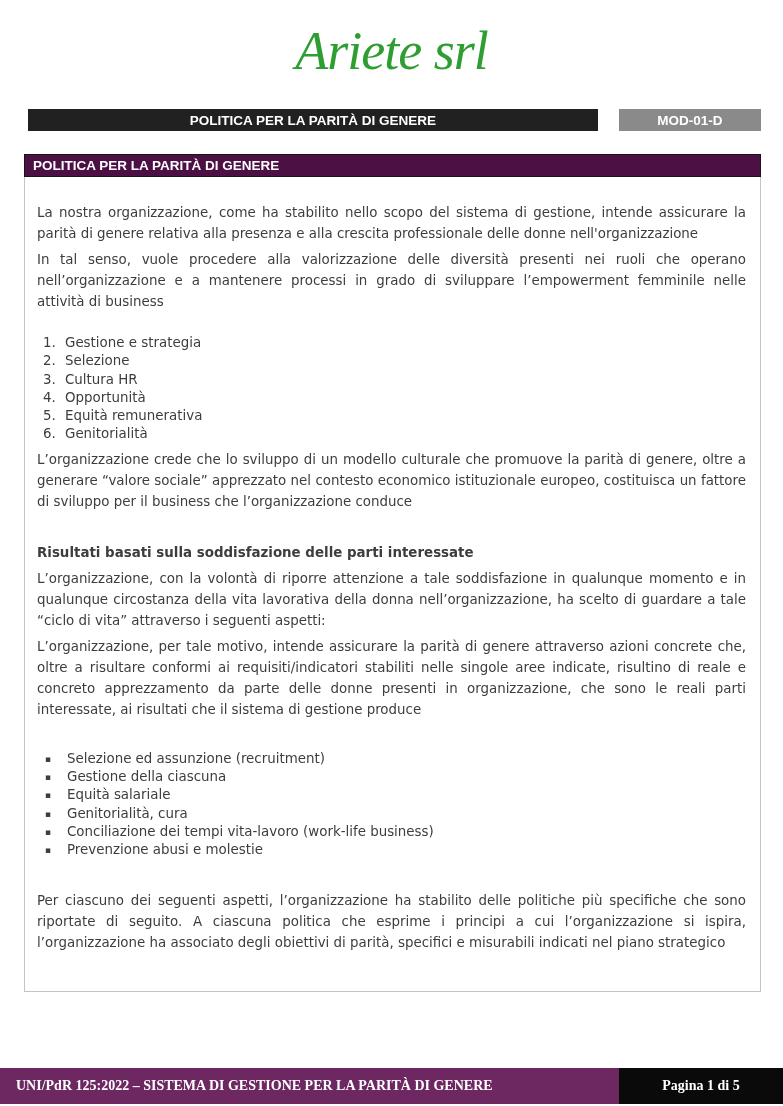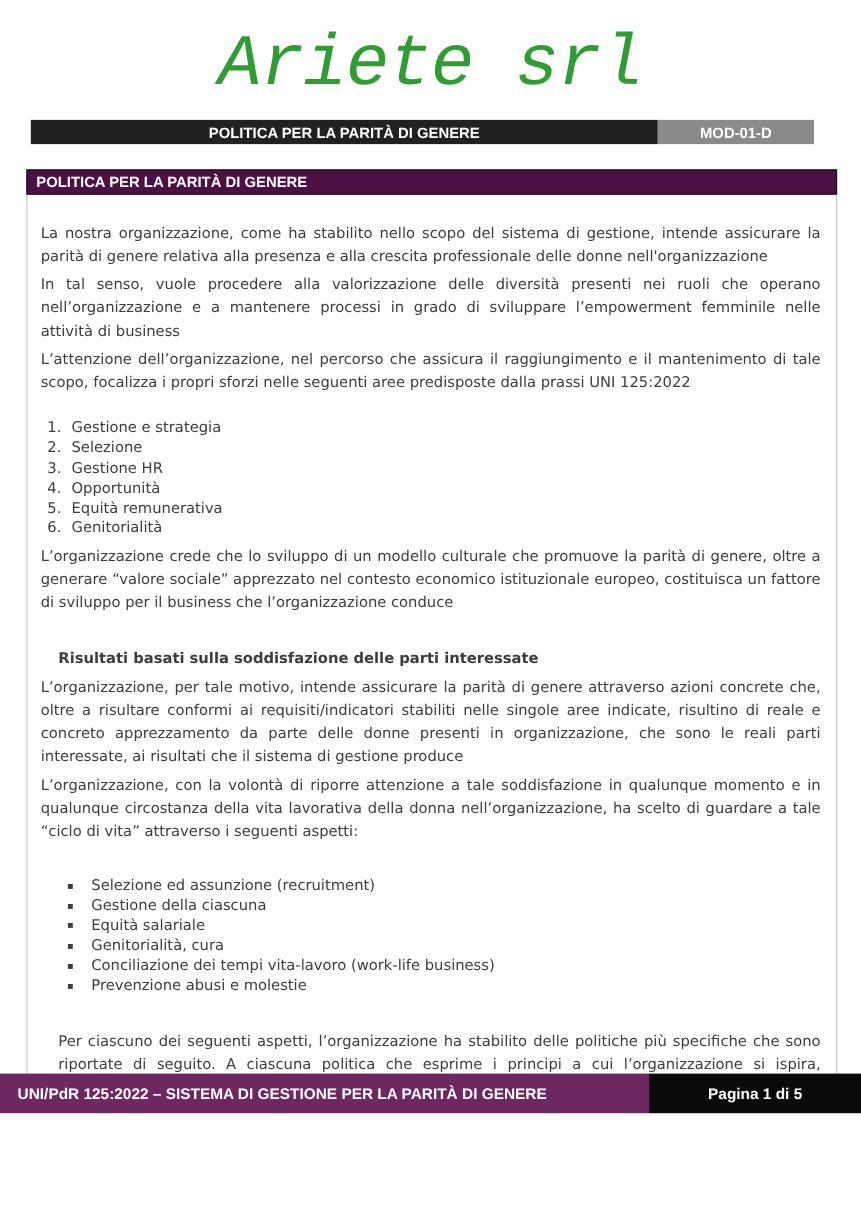--- a/index.html
+++ b/index.html
@@ -8,118 +8,117 @@
     --content_border:#c4c4c4; --body_text:#3d3d3d;
   }
   *{box-sizing:border-box; margin:0; padding:0;}
   html,body{background:#fff;}
   body{
     width:783px; height:1106px; position:relative; overflow:hidden;
     font-family:"DejaVu Sans", sans-serif; color:var(--body_text);
   }
   .logo-wrap{padding-top:16px; height:99px; text-align:center;}
   .logo{
-    font-family:Liberation Mono, monospace; font-style:italic; font-weight:normal;
-    font-size:66px; line-height:1.3; color:var(--logo_green); letter-spacing:-1px;
+    font-family:Liberation Serif, serif; font-style:italic; font-weight:normal;
+    font-size:54px; line-height:1.3; color:var(--logo_green); letter-spacing:-1px;
   }
   .header-row{display:flex; margin:10px 22px 0 28px; align-items:stretch;}
   .title-bar{
     width:570px; background:var(--header_bar); color:#fff; text-align:center;
     font-family:"Liberation Sans", sans-serif; font-weight:bold; font-size:13.5px;
     padding:4px 0 3px 0;
   }
   .doc-code{
-    width:142px; background:var(--doc_code_bg); color:#fff;
+    width:142px; margin-left:21px; background:var(--doc_code_bg); color:#fff;
     text-align:center; font-family:"Liberation Sans", sans-serif; font-weight:bold;
     font-size:13.5px; padding:4px 0 3px 0;
   }
   .section-bar{
     margin:23px 22px 0 24px; background:var(--section_bar); color:#fff;
     border:1px solid #151515;
     font-family:"Liberation Sans", sans-serif; font-weight:bold; font-size:13.5px;
     padding:3px 8px 3px 8px;
   }
   .content-box{
     margin:0 22px 0 24px; height:815px; border:1px solid var(--content_border);
     border-top:none; padding:20px 14px 10px 12px;
     font-size:13.4px; line-height:21px;
   }
   .content-box .h{font-weight:bold; text-align:left;}
   .content-box p{text-align:justify; margin-top:5px;}
   .content-box .h + p{}
-  .gap-lg{margin-top:30px !important;margin-left:16px;}
+  .gap-lg{margin-top:30px !important;}
   .doc-list{margin-top:22px;}
   .li-row{display:flex; line-height:18.3px;}
   .li-marker{width:22px; margin-left:6px; flex:none;}
   .li-marker.square{font-size:9px; line-height:18.3px; width:22px; margin-left:8px;}
   .li-text{flex:1;}
   .footer{
-    position:absolute; left:0; top:976px; width:783px; height:36px; display:flex;
-    font-family:Liberation Sans, sans-serif; font-weight:bold; font-size:14px; color:#fff;
+    position:absolute; left:0; top:1068px; width:783px; height:36px; display:flex;
+    font-family:Liberation Serif, serif; font-weight:bold; font-size:14px; color:#fff;
   }
   .footer-left{
     flex:1; background:var(--footer_bar); padding-left:16px;
     display:flex; align-items:center;
   }
   .footer-page{
-    width:193px; background:var(--footer_page_bg);
+    width:164px; background:var(--footer_page_bg);
     display:flex; align-items:center; justify-content:center;
   }
 </style>
 </head>
 <body>
 
 <div class="logo-wrap">
   <span class="logo">Ariete srl</span>
 </div>
 
 <div class="header-row">
   <div class="title-bar">POLITICA PER LA PARITÀ DI GENERE</div>
   <div class="doc-code">MOD-01-D</div>
 </div>
 
 <div class="section-bar">POLITICA PER LA PARITÀ DI GENERE</div>
 
 <div class="content-box">
   <p>La nostra organizzazione, come ha stabilito nello scopo del sistema di gestione, intende assicurare la parità di genere relativa alla presenza e alla crescita professionale delle donne nell'organizzazione</p>
   <p>In tal senso, vuole procedere alla valorizzazione delle diversità presenti nei ruoli che operano nell’organizzazione e a mantenere processi in grado di sviluppare l’empowerment femminile nelle attività di business</p>
-  <p>L’attenzione dell’organizzazione, nel percorso che assicura il raggiungimento e il mantenimento di tale scopo, focalizza i propri sforzi nelle seguenti aree predisposte dalla prassi UNI 125:2022</p>
 
   <div class="doc-list">
       <div class="li-row">
       <span class="li-marker">1.</span>
       <span class="li-text">Gestione e strategia</span>
     </div>
       <div class="li-row">
       <span class="li-marker">2.</span>
       <span class="li-text">Selezione</span>
     </div>
       <div class="li-row">
       <span class="li-marker">3.</span>
-      <span class="li-text">Gestione HR</span>
+      <span class="li-text">Cultura HR</span>
     </div>
       <div class="li-row">
       <span class="li-marker">4.</span>
       <span class="li-text">Opportunità</span>
     </div>
       <div class="li-row">
       <span class="li-marker">5.</span>
       <span class="li-text">Equità remunerativa</span>
     </div>
       <div class="li-row">
       <span class="li-marker">6.</span>
       <span class="li-text">Genitorialità</span>
     </div>
     </div>
 
   <p>L’organizzazione crede che lo sviluppo di un modello culturale che promuove la parità di genere, oltre a generare “valore sociale” apprezzato nel contesto economico istituzionale europeo, costituisca un fattore di sviluppo per il business che l’organizzazione conduce</p>
 
   <div class="h gap-lg">Risultati basati sulla soddisfazione delle parti interessate</div>
+  <p>L’organizzazione, con la volontà di riporre attenzione a tale soddisfazione in qualunque momento e in qualunque circostanza della vita lavorativa della donna nell’organizzazione, ha scelto di guardare a tale “ciclo di vita” attraverso i seguenti aspetti:</p>
   <p>L’organizzazione, per tale motivo, intende assicurare la parità di genere attraverso azioni concrete che, oltre a risultare conformi ai requisiti/indicatori stabiliti nelle singole aree indicate, risultino di reale e concreto apprezzamento da parte delle donne presenti in organizzazione, che sono le reali parti interessate, ai risultati che il sistema di gestione produce</p>
-  <p>L’organizzazione, con la volontà di riporre attenzione a tale soddisfazione in qualunque momento e in qualunque circostanza della vita lavorativa della donna nell’organizzazione, ha scelto di guardare a tale “ciclo di vita” attraverso i seguenti aspetti:</p>
 
   <div class="doc-list gap-lg">
       <div class="li-row">
       <span class="li-marker square">▪</span>
       <span class="li-text">Selezione ed assunzione (recruitment)</span>
     </div>
       <div class="li-row">
       <span class="li-marker square">▪</span>
       <span class="li-text">Gestione della ciascuna</span>
     </div>

